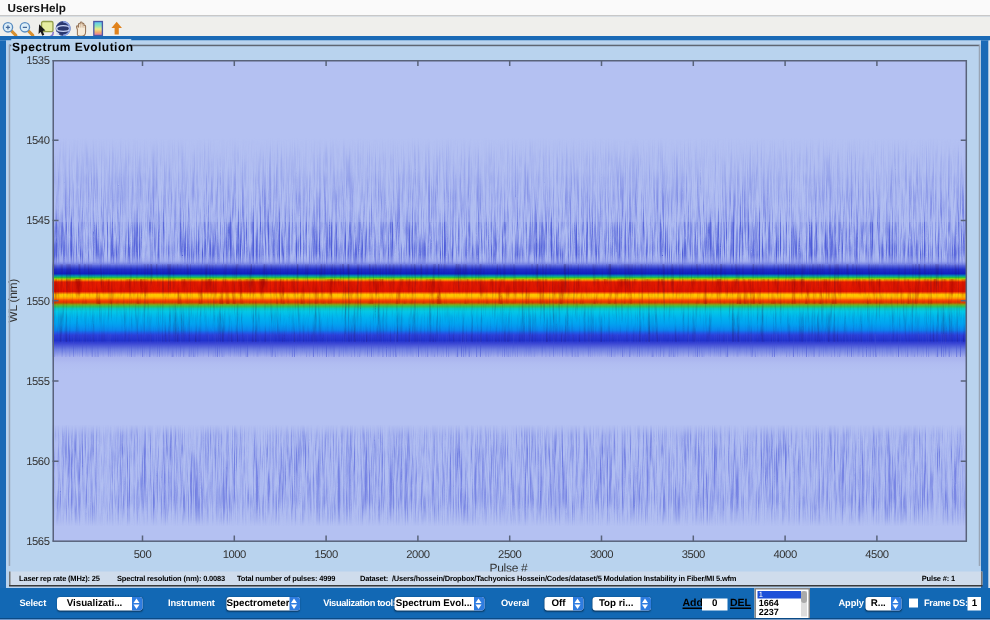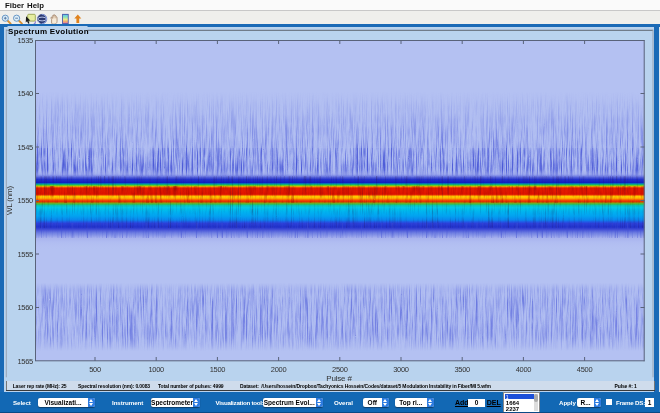--- a/index.html
+++ b/index.html
@@ -21,21 +21,21 @@
 .combo .step{position:absolute;right:0;top:0;width:7px;height:9.5px;background:#2e7ce0;border-radius:0 2px 2px 0;}
 .combo .step:before{content:"";position:absolute;left:1.2px;top:1.2px;border-left:2.2px solid transparent;border-right:2.2px solid transparent;border-bottom:3px solid #fff;}
 .combo .step:after{content:"";position:absolute;left:1.2px;bottom:1.2px;border-left:2.2px solid transparent;border-right:2.2px solid transparent;border-top:3px solid #fff;}
 .btnlbl{position:absolute;top:7px;color:#000;font-weight:bold;font-size:7px;text-decoration:underline;}
 .inp{position:absolute;background:#fff;font-size:6.5px;font-weight:bold;color:#000;text-align:center;}
 </style>
 </head>
 <body>
 
 <div class="abs menubar"></div>
-<div class="abs" style="left:5px;top:1.2px;font-size:7.8px;font-weight:bold;color:#111;">Fiber</div>
+<div class="abs" style="left:5px;top:1.2px;font-size:7.8px;font-weight:bold;color:#111;">Users</div>
 <div class="abs" style="left:27px;top:1.2px;font-size:7.8px;font-weight:bold;color:#111;text-align:center;">Help</div>
 <div class="abs" style="left:0;top:9.5px;width:660px;height:1px;background:#c8c8c8;"></div>
 
 <div class="abs toolbar"></div>
 <svg class="abs" style="left:0;top:13px;" width="95" height="14" viewBox="0 0 95 14">
   <defs>
     <linearGradient id="cbgrad" x1="0" y1="0" x2="0" y2="1">
       <stop offset="0" stop-color="#5ec8f0"></stop>
         <stop offset="0.3" stop-color="#8ee4b8"></stop>
       <stop offset="0.55" stop-color="#eeea86"></stop>

